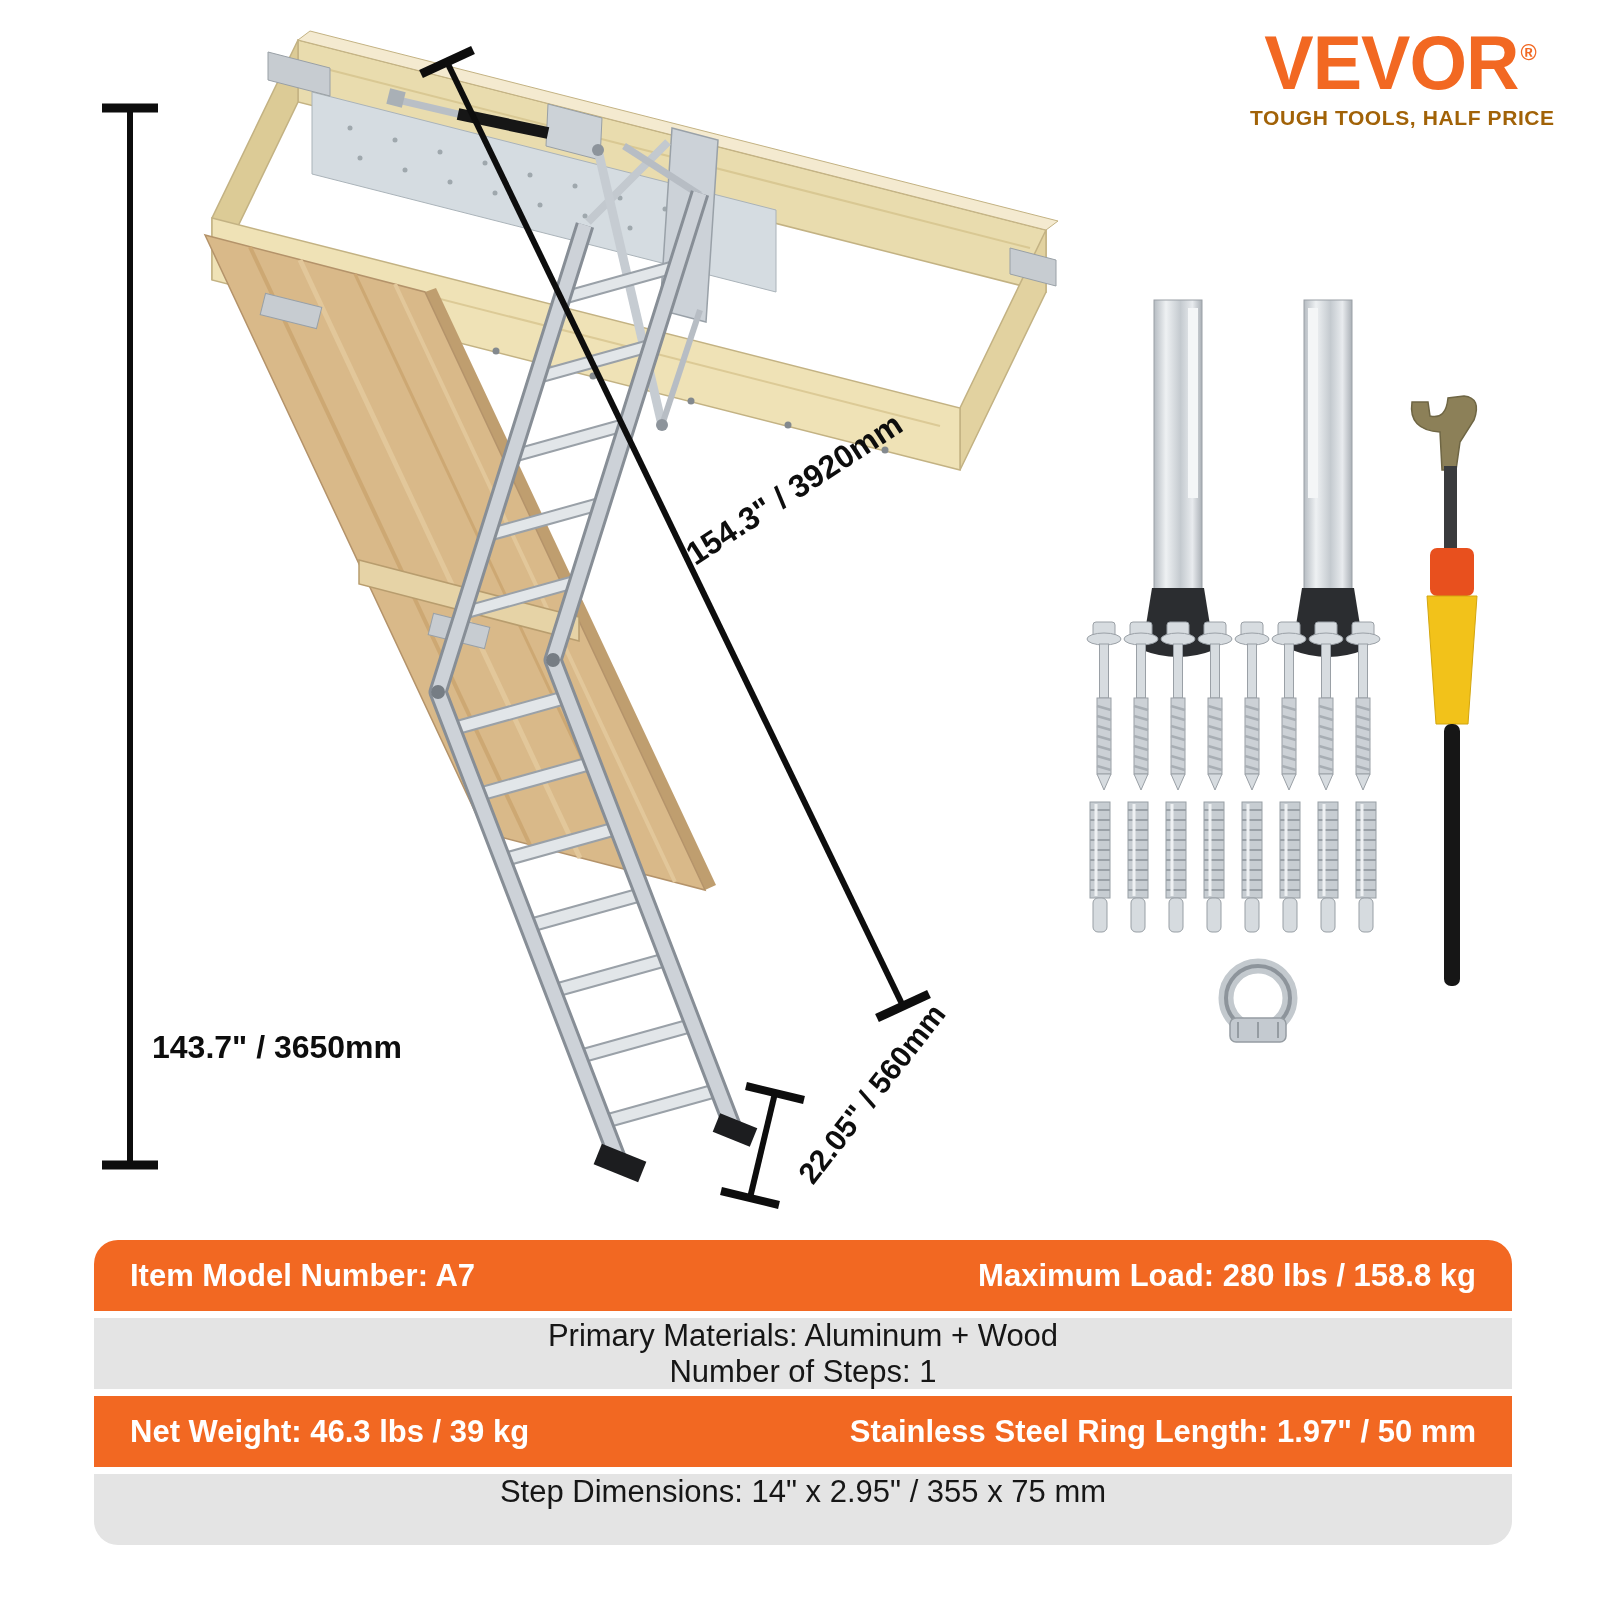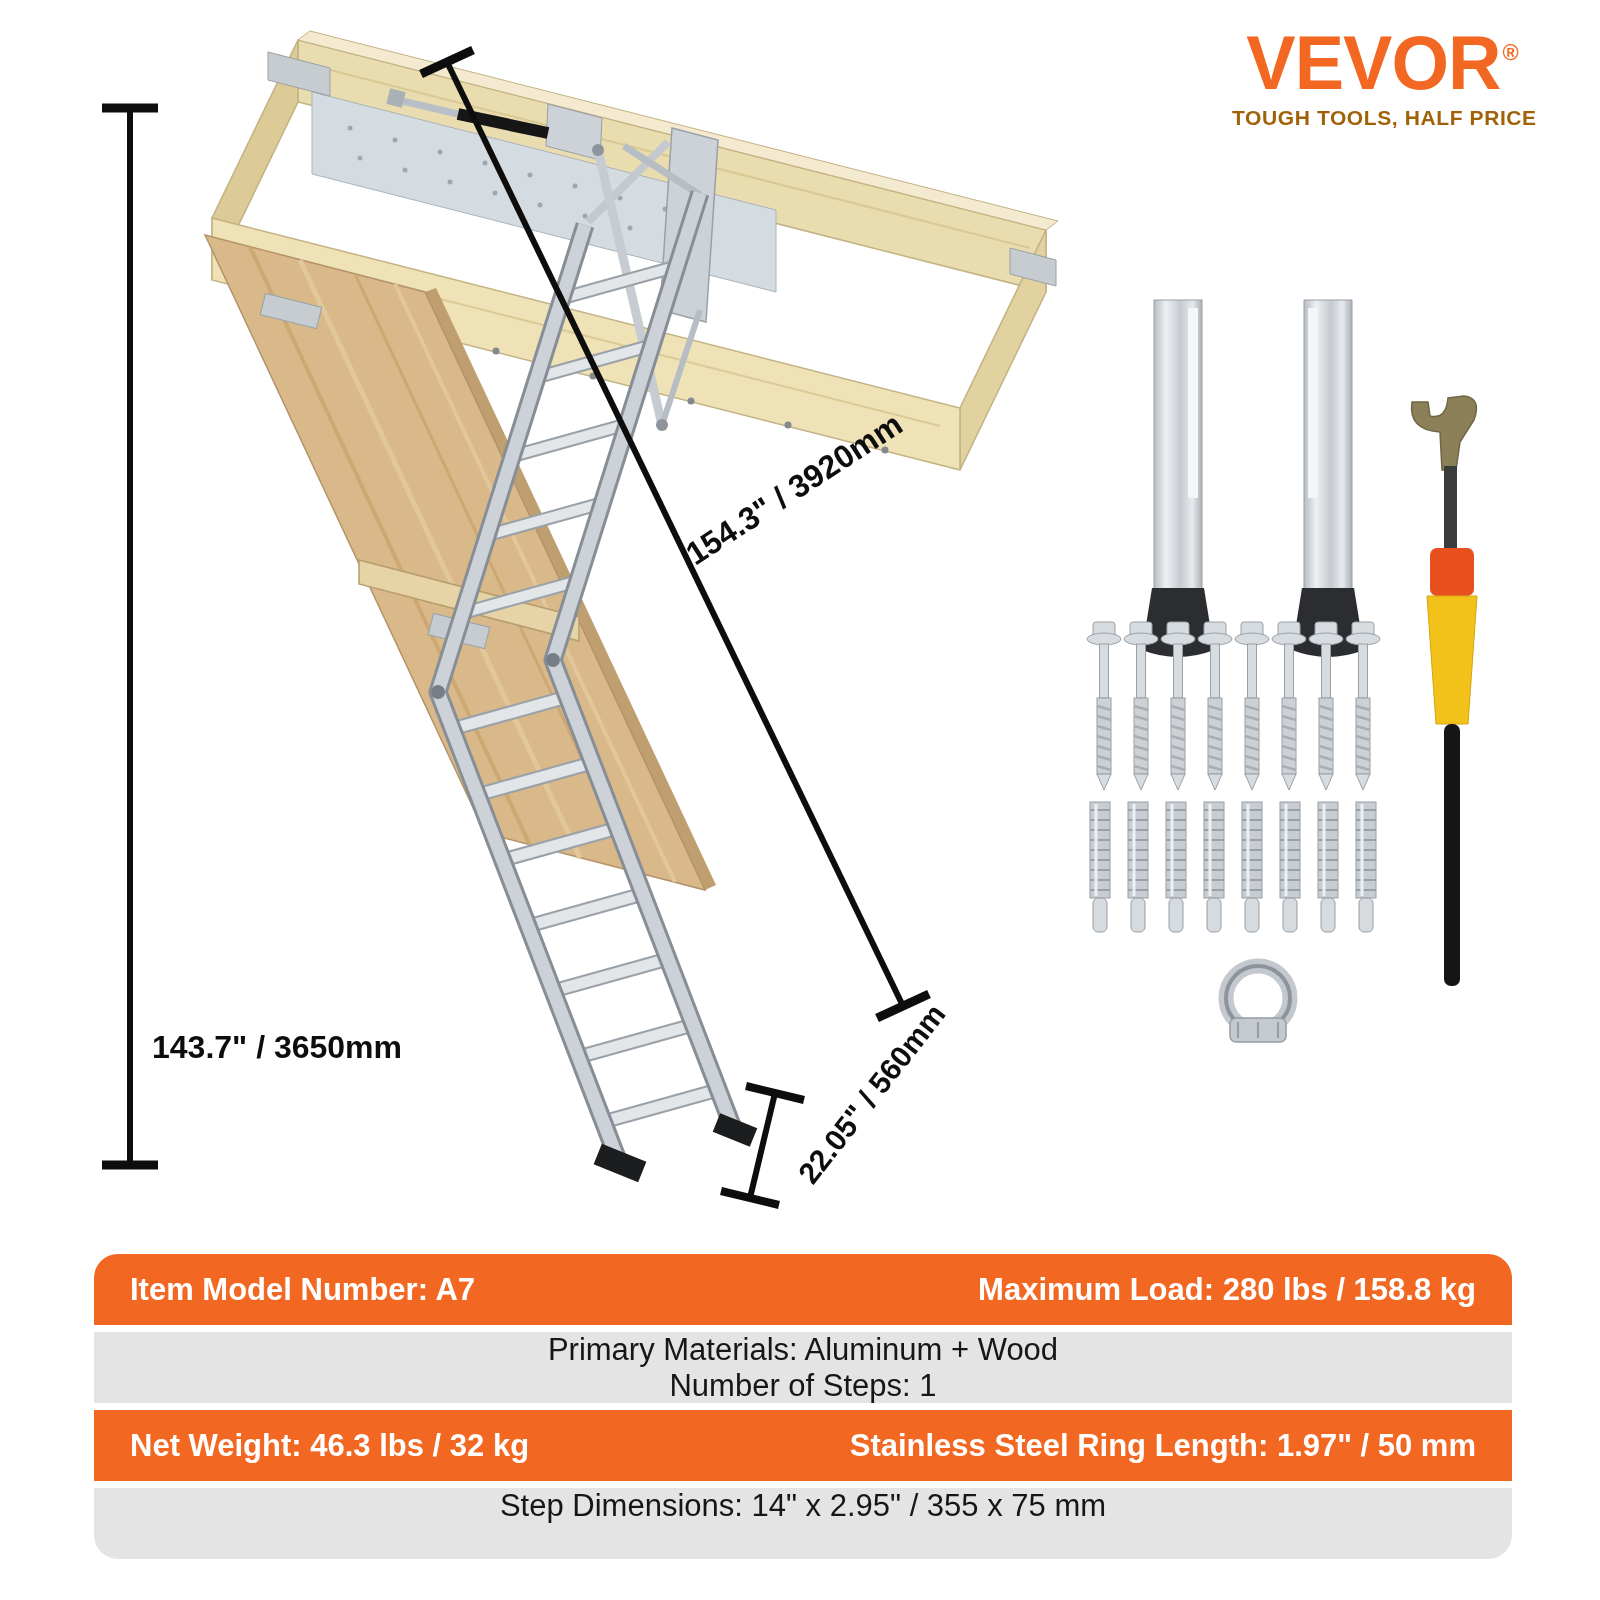--- a/index.html
+++ b/index.html
@@ -1,36 +1,36 @@
 <!DOCTYPE html>
 <html><head>
 <meta charset="utf-8">
 <style>
   html,body{margin:0;padding:0;background:#ffffff;}
   body{font-family:"Liberation Sans", sans-serif;}
   .canvas{position:relative;width:1600px;height:1600px;background:#ffffff;overflow:hidden;}
 
   
-  .brand{position:absolute;top:26px;right:68px;width:300px;text-align:center;}
+  .brand{position:absolute;top:26px;right:50px;width:300px;text-align:center;}
   .brand .logo{font-size:74px;font-weight:900;letter-spacing:-1px;color:#f26822;line-height:1;
                transform:scaleY(1.02);white-space:nowrap;}
   .brand .logo sup{font-size:22px;font-weight:700;vertical-align:28px;margin-left:2px;}
   .brand .tagline{margin-top:6px;font-size:21px;font-weight:700;letter-spacing:0.6px;color:#a16207;white-space:nowrap;}
 
   
   .art{position:absolute;left:0;top:0;width:1600px;height:1600px;}
   svg text{font-family:"Liberation Sans", sans-serif;}
 
   
   .spec{position:absolute;left:94px;top:1240px;width:1418px;}
   .spec .row{height:71px;margin-bottom:7px;display:flex;align-items:center;justify-content:space-between;
              padding:0 36px;box-sizing:border-box;font-size:31px;white-space:nowrap;}
   .spec .row.orange{background:#f26822;color:#ffffff;font-weight:bold;}
   .spec .row.gray{background:#e4e4e4;color:#161616;font-weight:normal;flex-direction:column;}
-  .spec .row.first{border-radius:24px 24px 0 0;margin-top:14px;}
+  .spec .row.first{border-radius:24px 24px 0 0;}
   .spec .row.last{border-radius:0 0 24px 24px;margin-bottom:0;}
 </style>
 </head>
 <body>
 
 <div class="canvas">
 
   <svg class="art" viewBox="0 0 1600 1600">
 
     <g>
@@ -364,21 +364,21 @@
   <div class="spec">
     <div class="row orange first">
       <span>Item Model Number: A7</span>
       <span>Maximum Load: 280 lbs / 158.8 kg</span>
     </div>
     <div class="row gray">
       <span>Primary Materials: Aluminum + Wood</span>
       <span>Number of Steps: 1</span>
     </div>
     <div class="row orange">
-      <span>Net Weight: 46.3 lbs / 32 kg</span>
+      <span>Net Weight: 46.3 lbs / 39 kg</span>
       <span>Stainless Steel Ring Length: 1.97" / 50 mm</span>
     </div>
     <div class="row gray last">
       <span>Step Dimensions: 14" x 2.95" / 355 x 75 mm</span>
     </div>
   </div>
 
 </div>
 
 </body></html>

